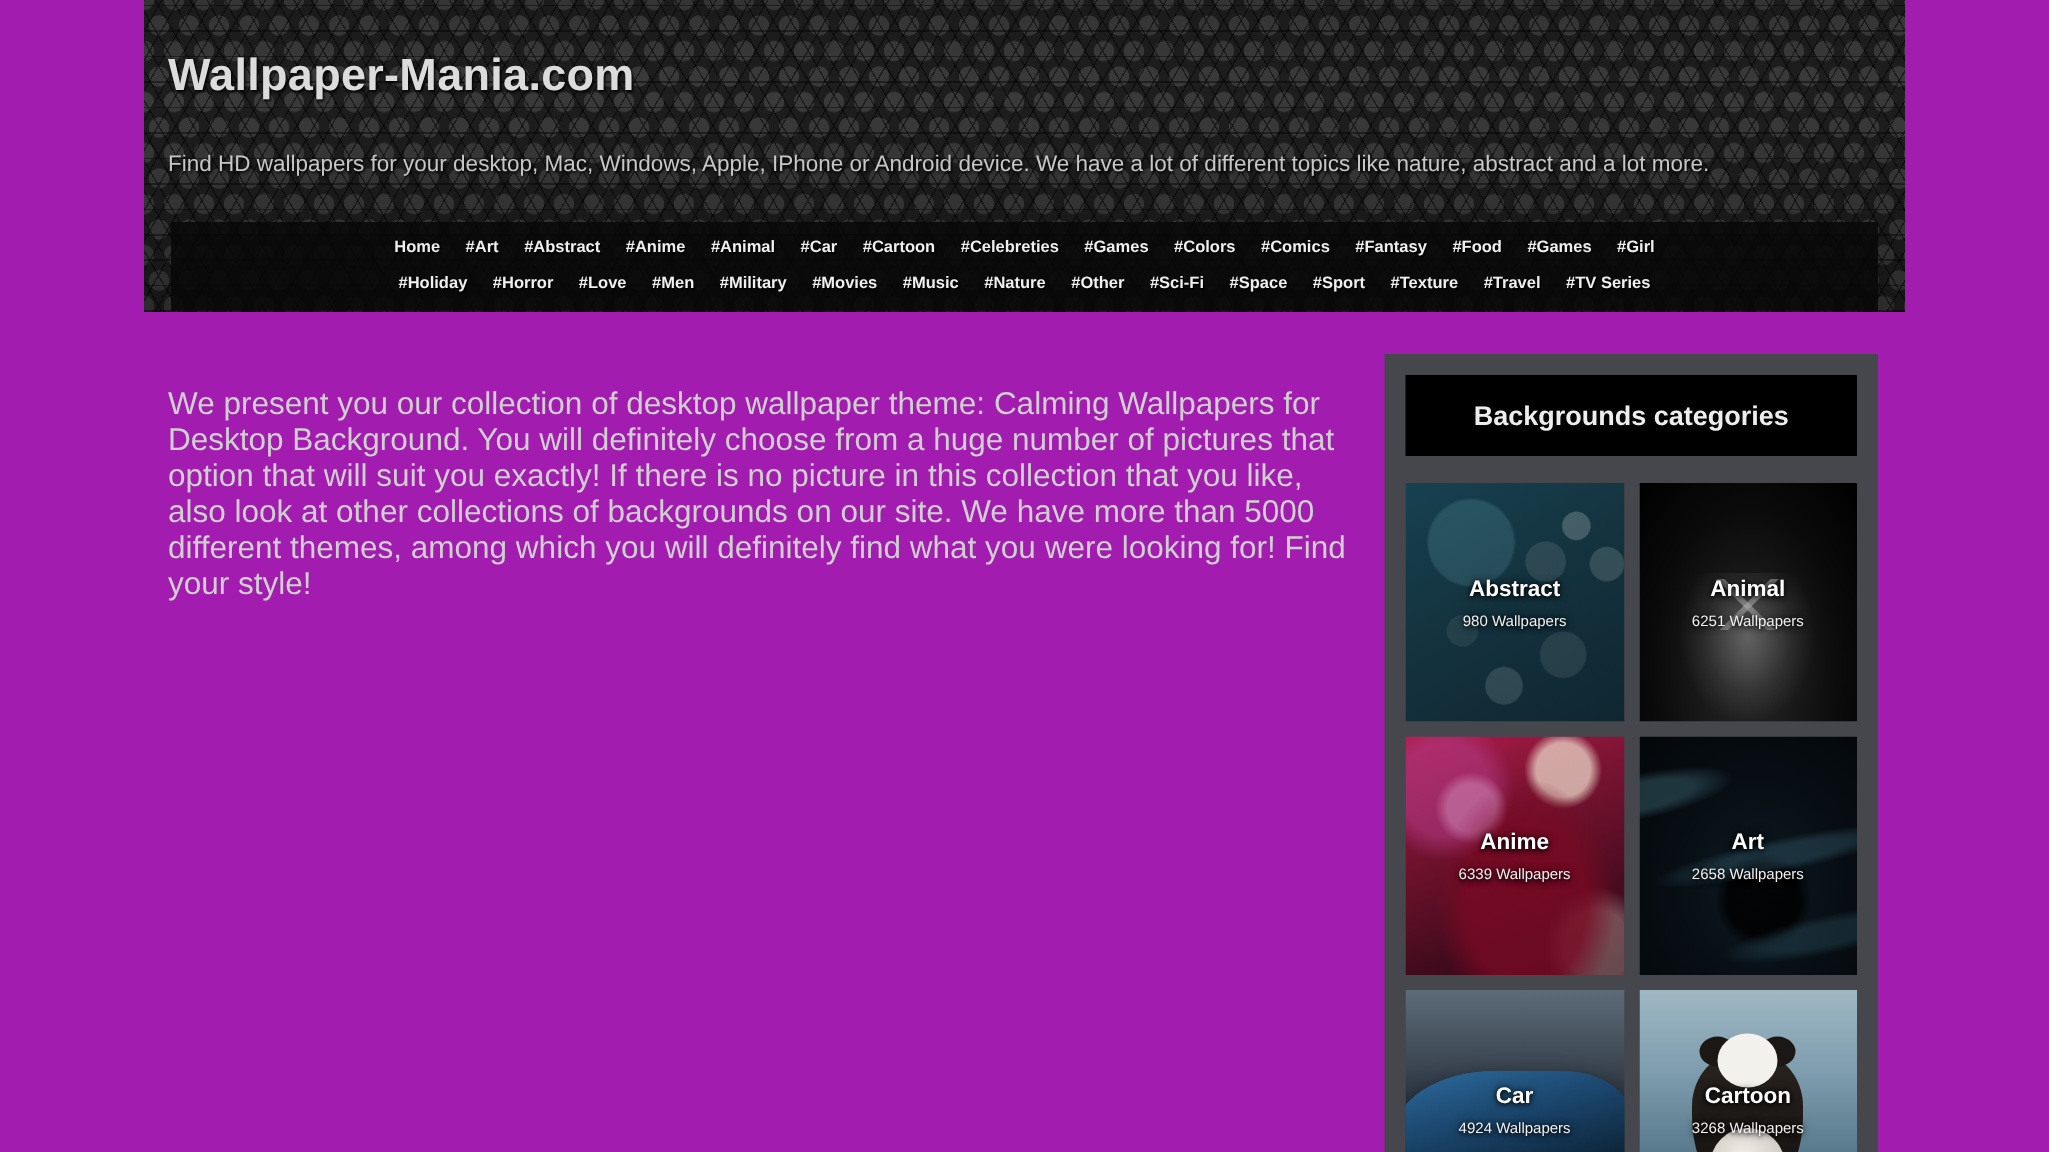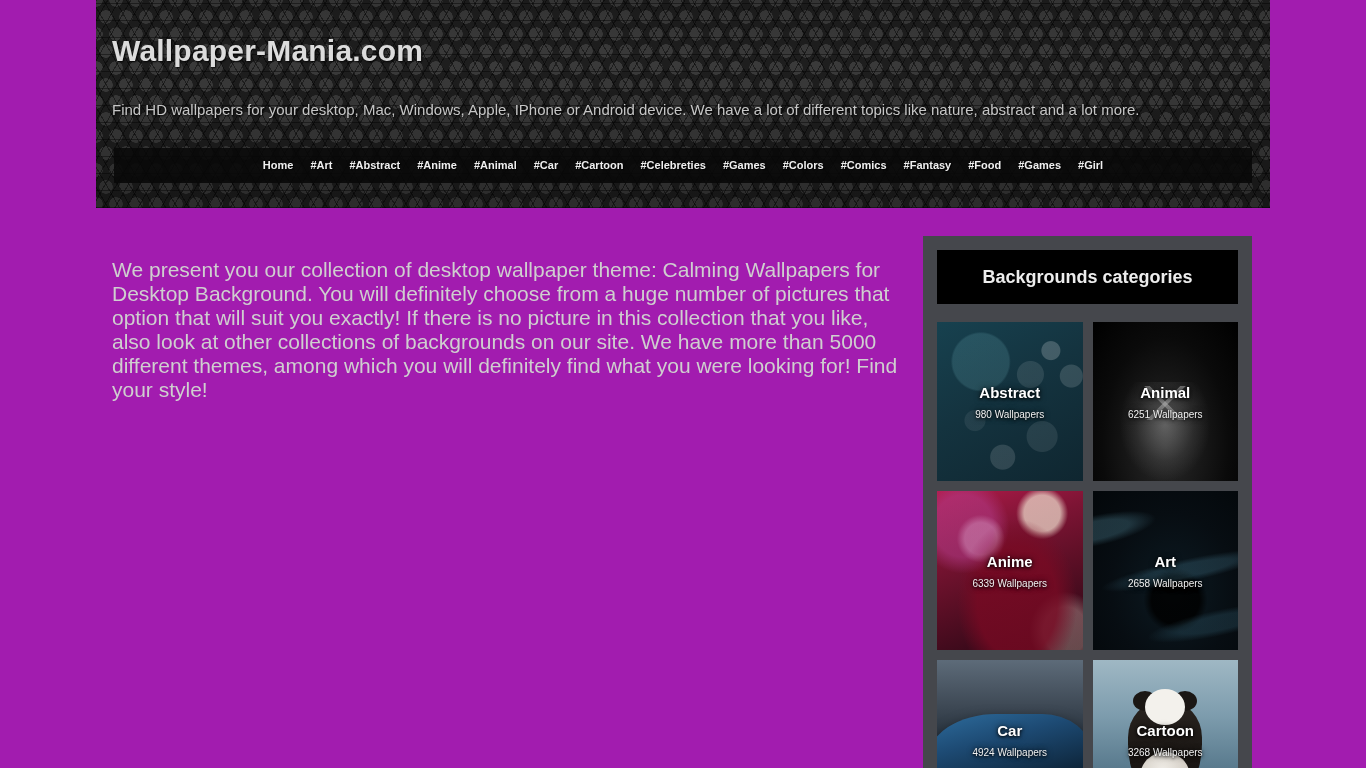--- a/index.html
+++ b/index.html
@@ -329,20 +329,37 @@
           <a class="nav-link">#Cartoon</a>
           <a class="nav-link">#Celebreties</a>
           <a class="nav-link">#Games</a>
           <a class="nav-link">#Colors</a>
           <a class="nav-link">#Comics</a>
           <a class="nav-link">#Fantasy</a>
           <a class="nav-link">#Food</a>
           <a class="nav-link">#Games</a>
           <a class="nav-link">#Girl</a>
         </div>
+      <div class="nav-row" id="nav-row-2">
+          <a class="nav-link">#Holiday</a>
+          <a class="nav-link">#Horror</a>
+          <a class="nav-link">#Love</a>
+          <a class="nav-link">#Men</a>
+          <a class="nav-link">#Military</a>
+          <a class="nav-link">#Movies</a>
+          <a class="nav-link">#Music</a>
+          <a class="nav-link">#Nature</a>
+          <a class="nav-link">#Other</a>
+          <a class="nav-link">#Sci-Fi</a>
+          <a class="nav-link">#Space</a>
+          <a class="nav-link">#Sport</a>
+          <a class="nav-link">#Texture</a>
+          <a class="nav-link">#Travel</a>
+          <a class="nav-link">#TV Series</a>
+        </div>
     </nav>
   </header>
 
   <main class="main-col">
     <p class="intro-text">We present you our collection of desktop wallpaper theme: Calming Wallpapers for Desktop Background. You will definitely choose from a huge number of pictures that option that will suit you exactly! If there is no picture in this collection that you like, also look at other collections of backgrounds on our site. We have more than 5000 different themes, among which you will definitely find what you were looking for! Find your style!</p>
   </main>
 
   <aside class="sidebar">
     <div class="sidebar-header">
       <span class="sidebar-header-text">Backgrounds categories</span>

